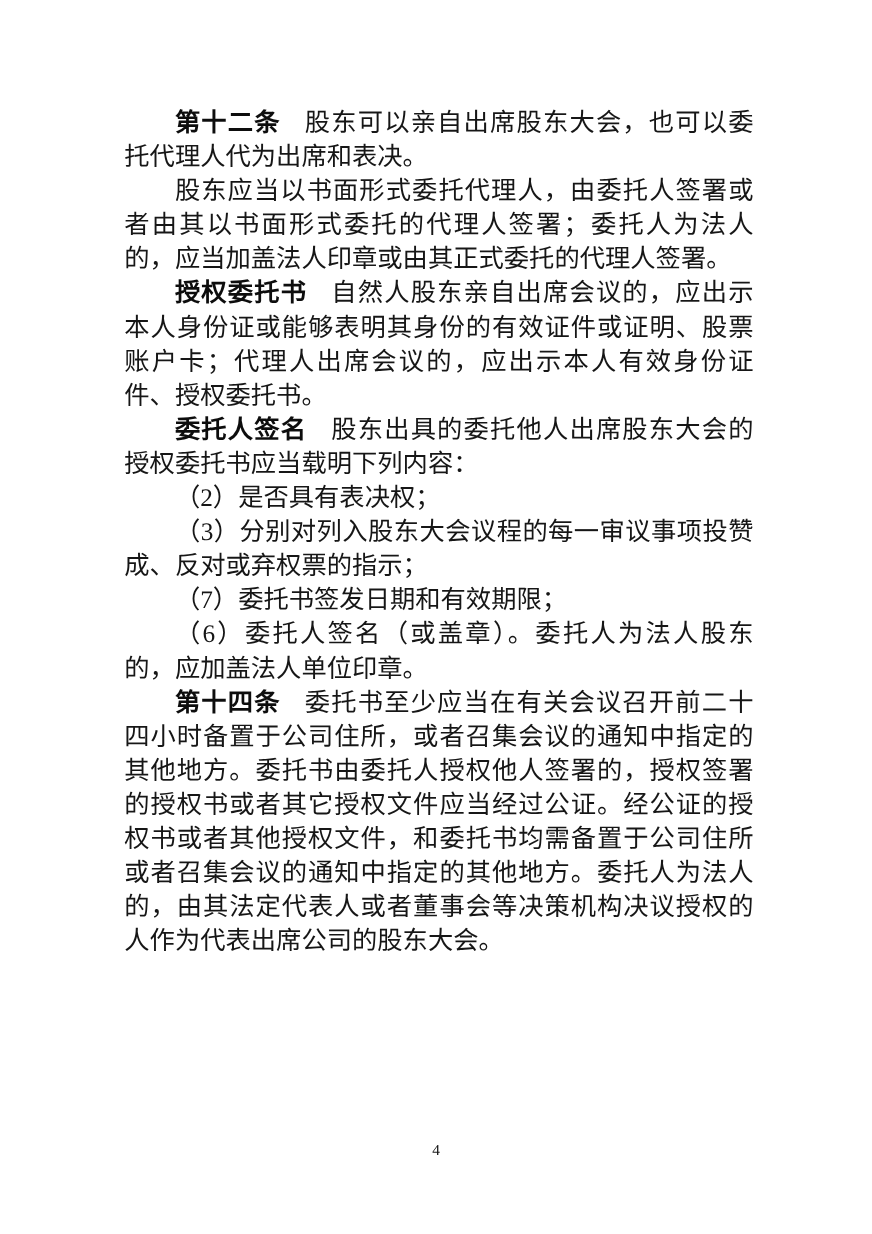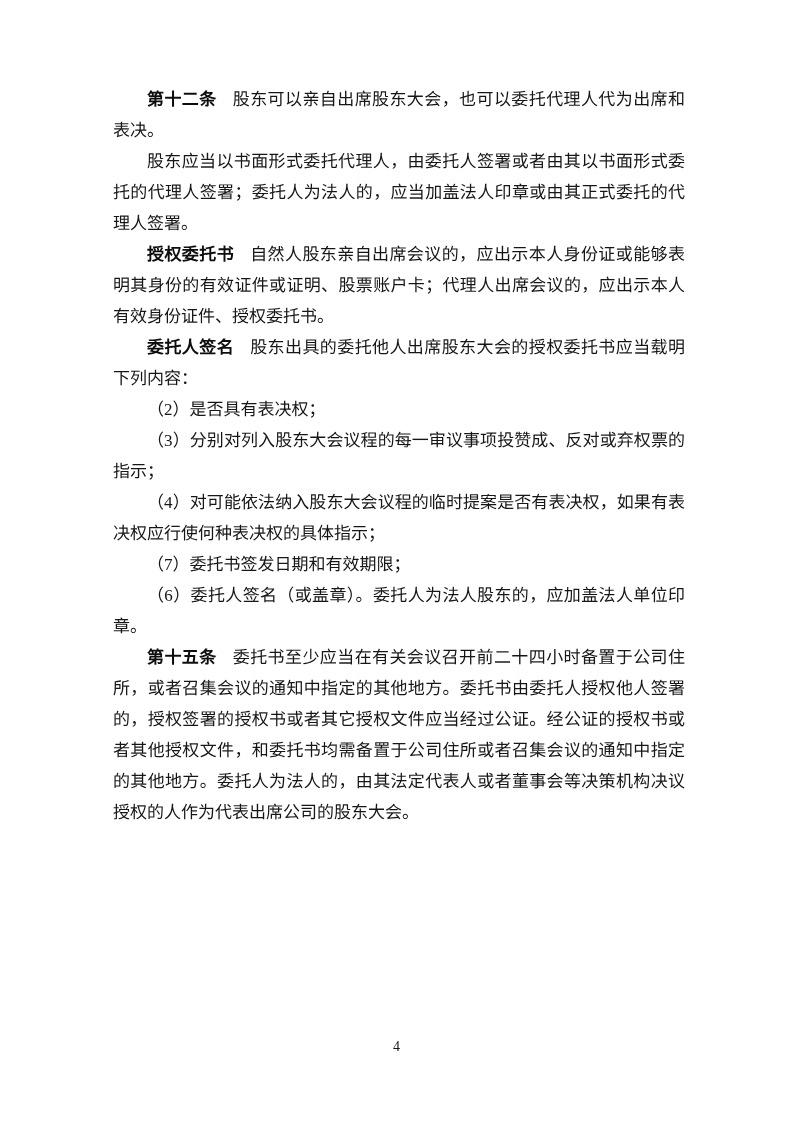--- a/index.html
+++ b/index.html
@@ -12,23 +12,23 @@
       width: 793px;
       height: 1122px;
       background: #ffffff;
       overflow: hidden;
       font-family: "Liberation Serif", "DejaVu Serif", serif;
       color: #161616;
     }
     .text-block {
       position: absolute;
       left: 113px;
-      top: 84px;
+      top: 96px;
       width: 572px;
-      font-size: 17px;
+      font-size: 23px;
       line-height: 31px;
       text-align: justify;
       letter-spacing: 0px;
     }
     .para {
       margin: 0;
       padding: 0;
       text-indent: 2em;
     }
     .para .article-label {
@@ -62,25 +62,24 @@
     <p class="para"><span class="article-label">授权委托书</span><span class="para-text">自然人股东亲自出席会议的，应出示本人身份证或能够表明其身份的有效证件或证明、股票账户卡；代理人出席会议的，应出示本人有效身份证件、授权委托书。</span></p>
 
 
     <p class="para"><span class="article-label">委托人签名</span><span class="para-text">股东出具的委托他人出席股东大会的授权委托书应当载明下列内容：</span></p>
 
 
     <p class="para"><span class="article-label"></span><span class="para-text">（2）是否具有表决权；</span></p>
 
     <p class="para"><span class="article-label"></span><span class="para-text">（3）分别对列入股东大会议程的每一审议事项投赞成、反对或弃权票的指示；</span></p>
 
-    <p class="para"><span class="article-label"></span><span class="para-text">（4）对可能依法纳入股东大会议程的临时提案是否有表决权，如果有表决权应行使何种表决权的具体指示；</span></p>
 
     <p class="para"><span class="article-label"></span><span class="para-text">（7）委托书签发日期和有效期限；</span></p>
 
     <p class="para"><span class="article-label"></span><span class="para-text">（6）委托人签名（或盖章）。委托人为法人股东的，应加盖法人单位印章。</span></p>
 
 
-    <p class="para"><span class="article-label">第十五条</span><span class="para-text">委托书至少应当在有关会议召开前二十四小时备置于公司住所，或者召集会议的通知中指定的其他地方。委托书由委托人授权他人签署的，授权签署的授权书或者其它授权文件应当经过公证。经公证的授权书或者其他授权文件，和委托书均需备置于公司住所或者召集会议的通知中指定的其他地方。委托人为法人的，由其法定代表人或者董事会等决策机构决议授权的人作为代表出席公司的股东大会。</span></p>
+    <p class="para"><span class="article-label">第十四条</span><span class="para-text">委托书至少应当在有关会议召开前二十四小时备置于公司住所，或者召集会议的通知中指定的其他地方。委托书由委托人授权他人签署的，授权签署的授权书或者其它授权文件应当经过公证。经公证的授权书或者其他授权文件，和委托书均需备置于公司住所或者召集会议的通知中指定的其他地方。委托人为法人的，由其法定代表人或者董事会等决策机构决议授权的人作为代表出席公司的股东大会。</span></p>
 
   </div>
 
   <div class="page-number">4</div>
 </div>
 
 </body></html>

